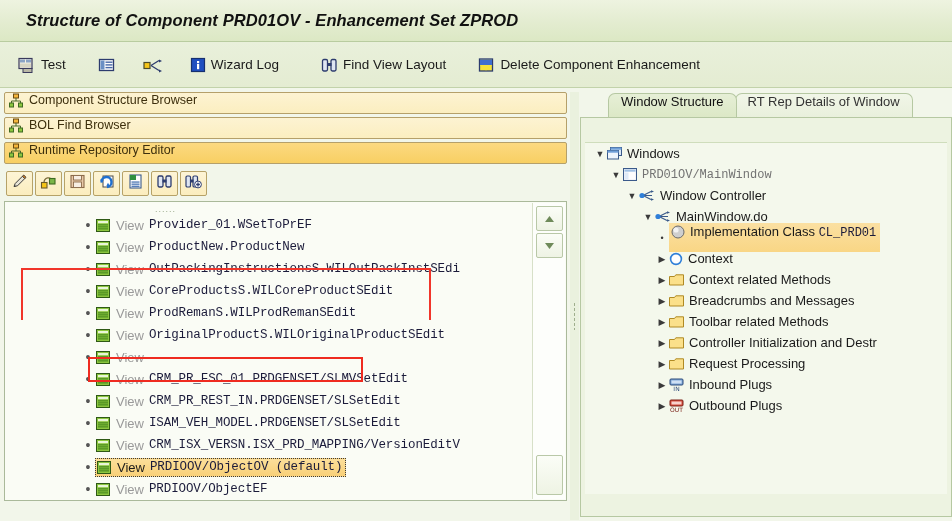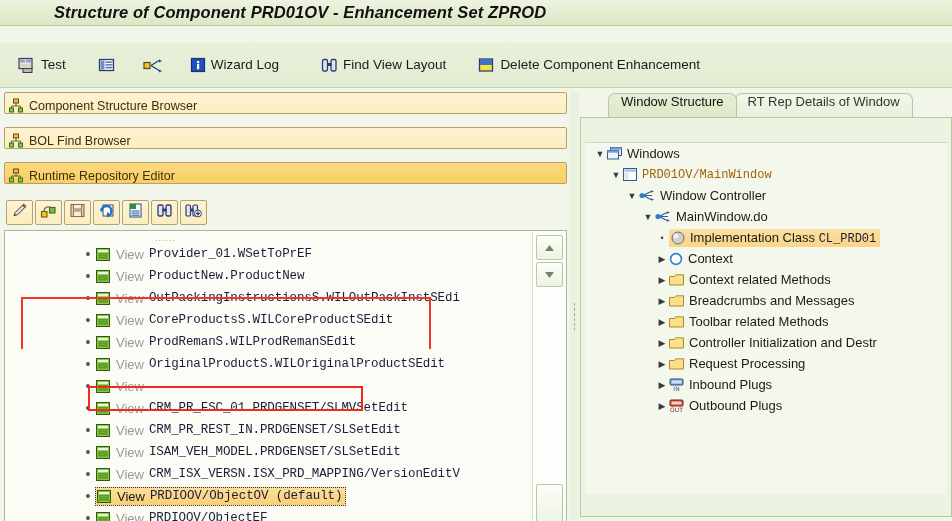--- a/index.html
+++ b/index.html
@@ -11,24 +11,24 @@
     background: #eef3e4;
   }
   #app {
     position: relative;
     width: 952px; height: 521px;
     background: #f2f6ea;
   }
 
   
   .titlebar {
-    position: absolute; left: 0; top: 0; width: 952px; height: 26px;
+    position: absolute; left: 0; top: 0; width: 952px; height: 42px;
     background: linear-gradient(to bottom, #eef3e0 0%, #e3ecd0 55%, #dce8c4 100%);
     border-bottom: 1px solid #b9ccA0;
-    display: flex; align-items: center; padding-left: 28px;
+    display: flex; align-items: center;
   }
   .titlebar .title {
     margin-left: 26px;
     font-size: 16.5px;
     font-weight: bold;
     font-style: italic;
     color: #111;
     letter-spacing: 0.1px;
     white-space: nowrap;
   }
@@ -56,22 +56,22 @@
   .tbtn .ico { margin-right: 5px; display:inline-flex; align-items:center; }
   .tbtn .lbl { line-height: 1; }
   .sep-gap { width: 10px; }
 
   
   .leftpanel {
     position: absolute; left: 4px; top: 92px; width: 563px; height: 428px;
   }
   .navbtn {
     height: 22px;
-    margin-bottom: 13px;
-    display: flex; align-items: flex-end;
+    margin-bottom: 3px;
+    display: flex; align-items: flex-start;
     border: 1px solid #b5a06a;
     border-radius: 2px;
     padding-left: 4px;
     font-size: 12.5px;
     color: #3d2f0d;
     cursor: default;
   }
   .navbtn.lite {
     background: linear-gradient(to bottom, #fdf3d2 0%, #fbeec0 100%);
   }
@@ -231,30 +231,30 @@
     cursor: default;
   }
   .rrow .tw {
     width: 14px; text-align: center; font-size: 9px; color: #3a3a3a;
     flex: 0 0 14px;
   }
   .rrow .ri { margin-right: 5px; display: inline-flex; align-items:center; }
   .rrow .rt { font-size: 13px; color: #1a1a1a; }
   .rrow .rt.mono {
     font-family: "Liberation Mono", monospace;
-    font-size: 12px; color: #a16207;
+    font-size: 12px; color: #737373;
   }
   .rrow .rt .mono2 {
     font-family: "Liberation Mono", monospace;
     font-size: 12px; color: #1b1b3a;
   }
   .rrow.hl .hlwrap {
     display: flex; align-items:center;
     background: linear-gradient(to bottom, #fbe0a2 0%, #f9d685 100%);
-    padding: 1px 4px 1px 2px;
+    padding: 1px 4px 12px 2px;
   }
 
   
   .redrect {
     position: absolute;
     border: 2px solid #ef2b20;
     pointer-events: none;
     z-index: 30;
   }
   .redthin {

